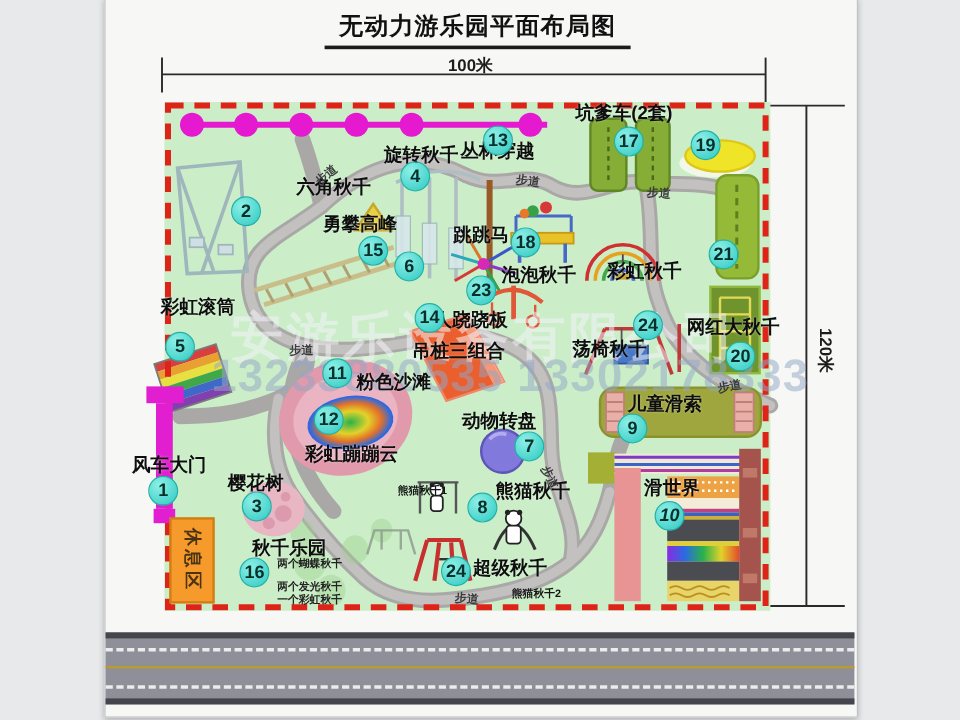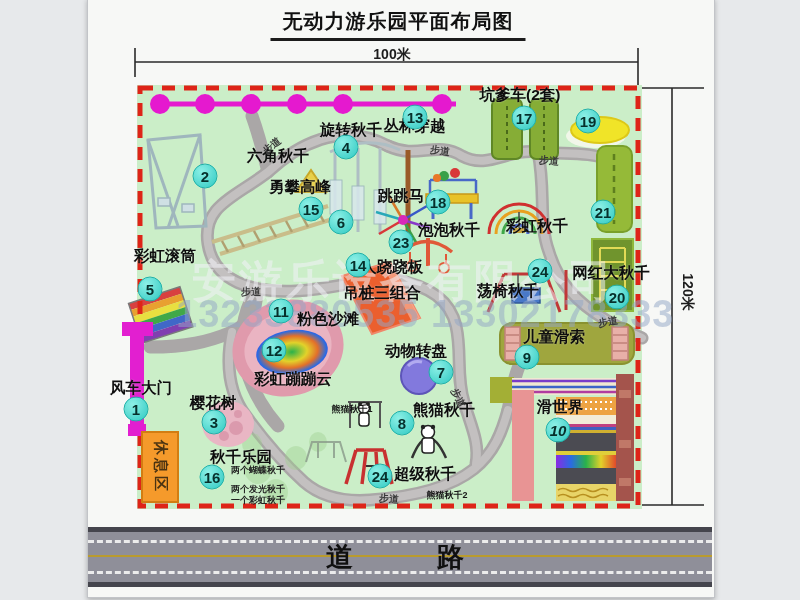--- a/index.html
+++ b/index.html
@@ -399,15 +399,14 @@
       <div class="plabel" style="left: 458px; top: 398px; transform: translate(-50%, -50%) rotate(65deg);">步道</div>
       <div class="plabel" style="left: 389px; top: 499px; transform: translate(-50%, -50%) rotate(5deg);">步道</div>
     </div>
 
   <div class="rest">休息区</div>
 
   <div class="road">
     <div class="dash1"></div>
     <div class="yline"></div>
     <div class="dash2"></div>
-    <div class="roadtext">道　　路</div>
   </div>
 </div>
 
 </body></html>

